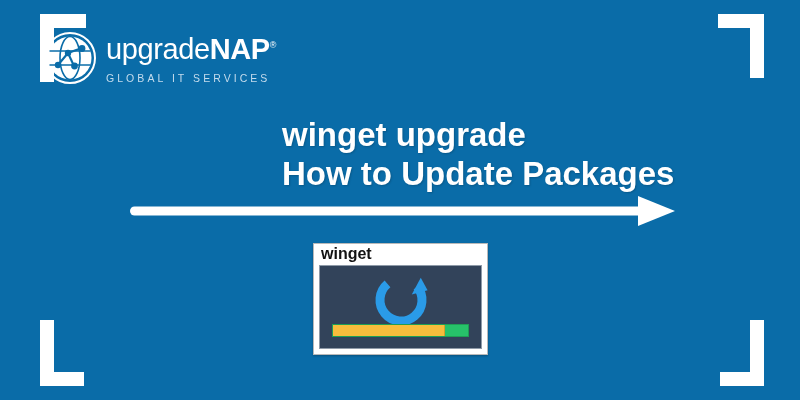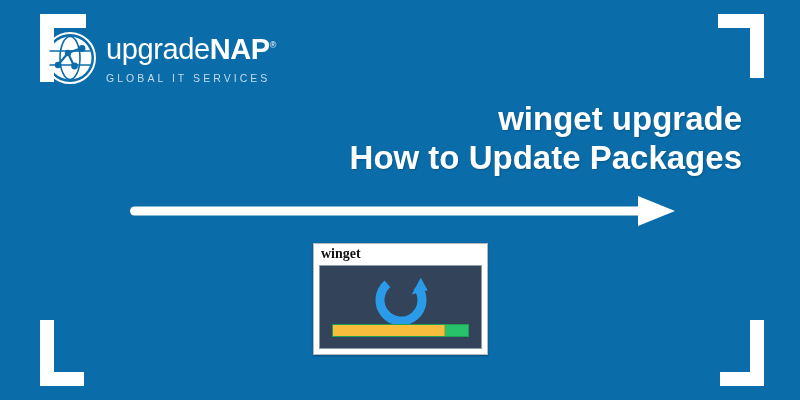--- a/index.html
+++ b/index.html
@@ -79,22 +79,22 @@
     letter-spacing: 3.05px;
     margin-top: 9px;
     white-space: nowrap;
     font-weight: 400;
   }
 
   
   #headline {
     position: absolute;
     right: 58px;
-    top: 100px;
-    text-align: right;
+    top: 116px;
+    text-align: left;
     color: #ffffff;
     line-height: 1.18;
     font-weight: 700;
     font-size: 33px;
     text-shadow: 1px 1px 2px rgba(0,0,0,0.18);
     width: 460px;
   }
   #headline .l1, #headline .l2 { display: block; white-space: nowrap; }
 
   
@@ -113,25 +113,25 @@
     box-sizing: border-box;
   }
   #winget-titlebar {
     height: 19px;
     background: #ffffff;
     padding: 0 0 0 7px;
     display: flex;
     align-items: center;
   }
   #winget-title {
-    font-size: 14px;
+    font-size: 16px;
     font-weight: 700;
     color: #121212;
     line-height: 1;
-    font-family: Liberation Serif, serif;
+    font-family: Liberation Sans, sans-serif;
   }
   #winget-body {
     position: absolute;
     left: 5px;
     top: 21px;
     right: 5px;
     bottom: 5px;
     background: #32435a;
     border: 1px solid #8e9aa8;
     box-sizing: border-box;

